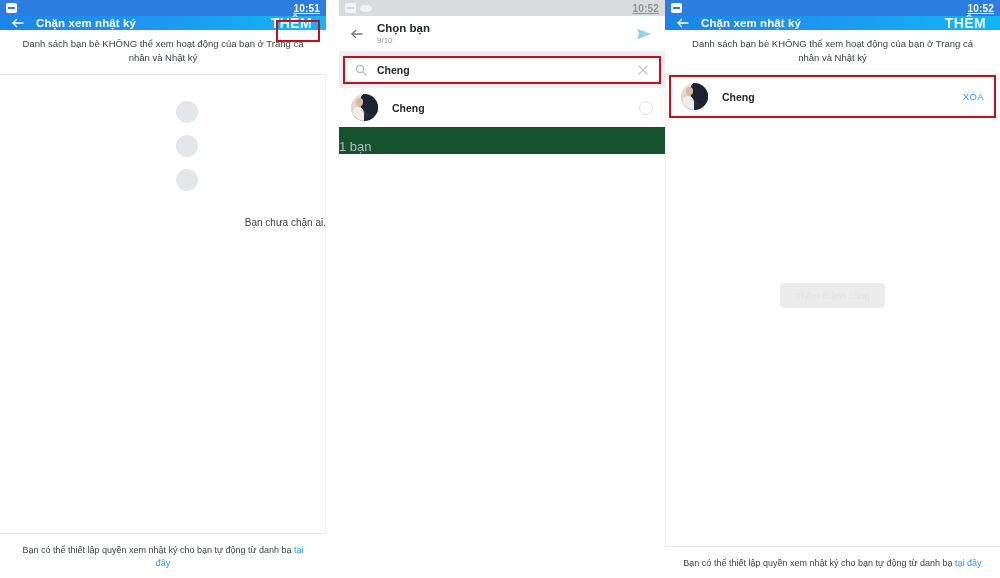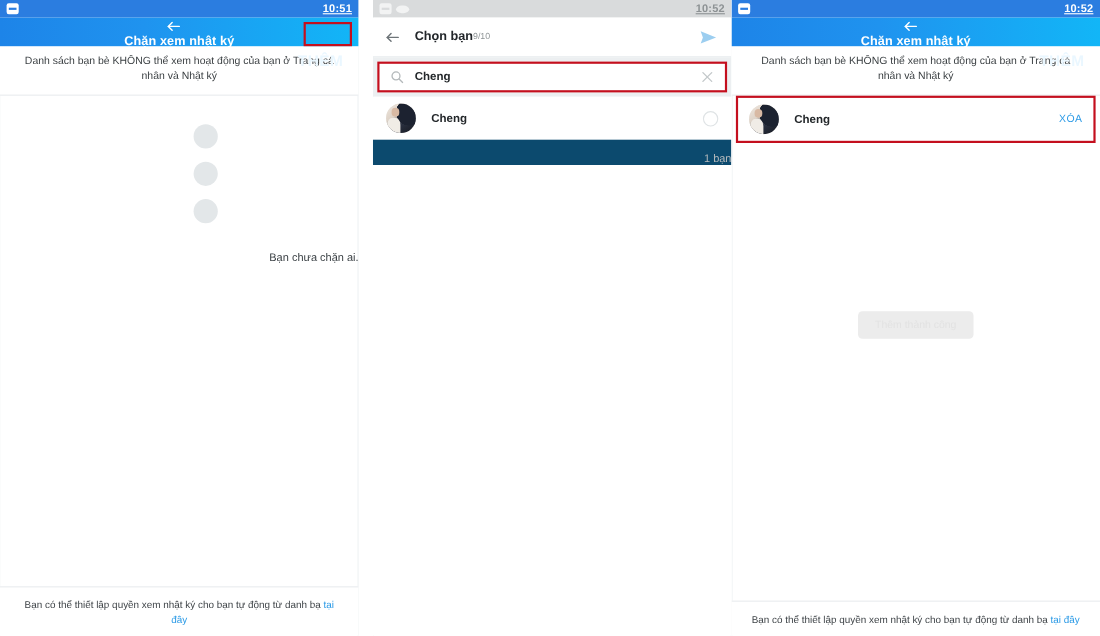--- a/index.html
+++ b/index.html
@@ -70,29 +70,28 @@
     width: 12px; height: 7px;
     border-radius: 6px / 4px;
     background: #e4e5e6;
   }
   .sb-ico.oval::before { display: none; }
   .sb-time { margin-left: auto; font-weight: bold; font-size: 10px; text-decoration: underline; }
   .statusbar.grey .sb-time { color: #8d9294; }
 
   
   .appbar {
-    height: 26px;
+    height: 14px;
     display: flex;
     align-items: center;
     padding: 0 10px;
     box-sizing: border-box;
     background: linear-gradient(to right, #1d84e8 0%, #1f93ef 40%, #12b6f7 100%);
     color: #ffffff;
     position: relative;
-    flex-direction: column;
   }
   .back-arrow {
     width: 16px; height: 16px;
     position: relative;
     flex: 0 0 auto;
     margin-right: 10px;
   }
   .back-arrow svg { display: block; }
   .appbar-title {
     font-size: 11.5px;
@@ -182,21 +181,21 @@
   .appbar-light {
     height: 36px;
     display: flex;
     align-items: center;
     padding: 0 10px;
     box-sizing: border-box;
     background: #ffffff;
     border-bottom: 1px solid #eceff1;
   }
   .appbar-light .back-arrow { margin-right: 12px; }
-  .title-block { display: flex; justify-content: center; }
+  .title-block { display: flex; flex-direction: column; justify-content: center; }
   .title-main {
     font-size: 11.5px;
     font-weight: bold;
     color: #22262a;
     line-height: 13px;
   }
   .title-sub {
     font-size: 8px;
     color: #8e9496;
     line-height: 11px;
@@ -273,25 +272,25 @@
     color: #23272a;
   }
   .radio {
     margin-left: auto;
     width: 14px; height: 14px;
     border-radius: 50%;
     border: 1.5px solid #dfe3e5;
     box-sizing: border-box;
   }
   .count-note {
-    text-align: right;
-    font-size: 10px;
+    text-align: left;
+    font-size: 13px;
     color: #b6babc;
     padding: 12px 0 0;
-    background: #0c4a6e;
+    background: #14532d;
   }
   .panel2-body { background: #ffffff; height: 100%; }
 
   
   .listed-row-wrap {
     padding: 0 4px;
     box-sizing: border-box;
   }
   .listed-row {
     display: flex;

